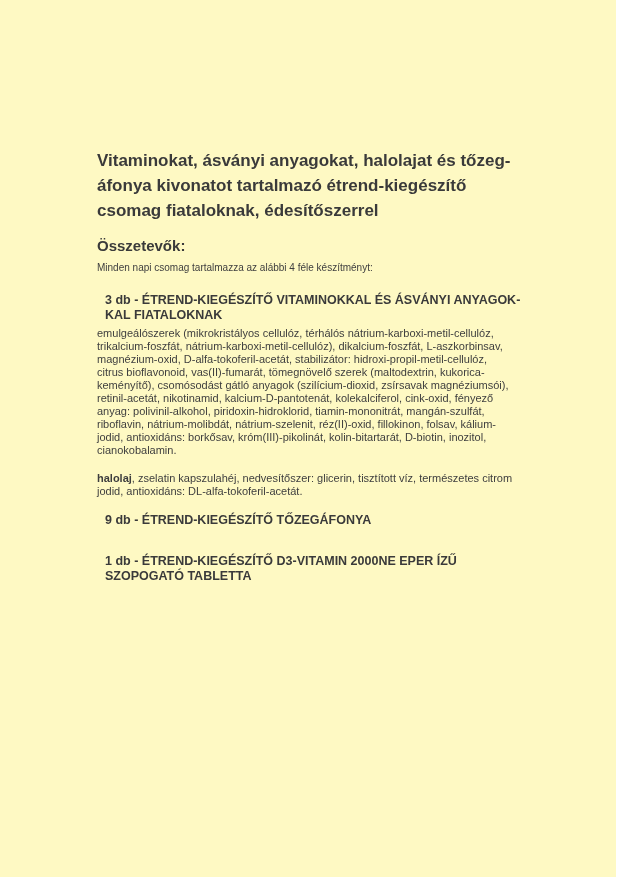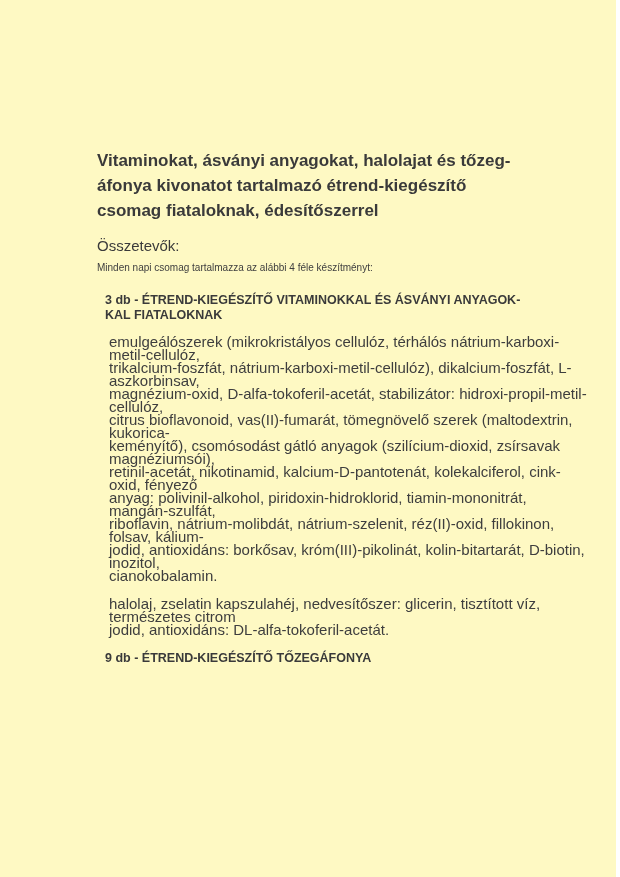--- a/index.html
+++ b/index.html
@@ -27,21 +27,21 @@
     font-size: 17px;
     line-height: 25px;
     font-weight: 700;
     color: #3a3a3a;
     white-space: pre-line;
   }
   .ingredients-heading {
     margin: 0 0 5px 0;
     font-size: 15px;
     line-height: 19px;
-    font-weight: 400;
+    font-weight: 700;
     color: #3a3a3a;
   }
   .intro {
     margin: 0 0 18px 0;
     font-size: 10px;
     line-height: 15px;
   }
   .product {
     margin: 0 0 15px 0;
   }
@@ -53,27 +53,27 @@
   }
   .product-heading {
     margin: 0 0 4px 8px;
     font-size: 12.5px;
     line-height: 15px;
     font-weight: 700;
     color: #3a3a3a;
     white-space: pre-line;
   }
   .product-body {
-    margin: 12px;
-    font-size: 15px;
+    margin: 0;
+    font-size: 11px;
     line-height: 13px;
     white-space: pre-line;
   }
   .product-body strong {
-    font-weight: 400;
+    font-weight: 700;
   }
   .latin {
     font-style: italic;
   }
 </style>
 </head>
 <body>
 
 <div class="page">
   <main class="content">
@@ -104,16 +104,18 @@
     <section class="product">
       <p class="product-body"><strong>halolaj</strong><span>, zselatin kapszulahéj, nedvesítőszer: glicerin, tisztított víz, természetes citrom
 jodid, antioxidáns: DL-alfa-tokoferil-acetát.</span></p>
     </section>
 
     <section class="product gap-lg">
       <h3 class="product-heading">9 db - ÉTREND-KIEGÉSZÍTŐ TŐZEGÁFONYA</h3>
     </section>
 
     <section class="product last">
+      <h3 class="product-heading">1 db - ÉTREND-KIEGÉSZÍTŐ D3-VITAMIN 2000NE EPER ÍZŰ
+SZOPOGATÓ TABLETTA</h3>
     </section>
 
   </main>
 </div>
 
 </body></html>

